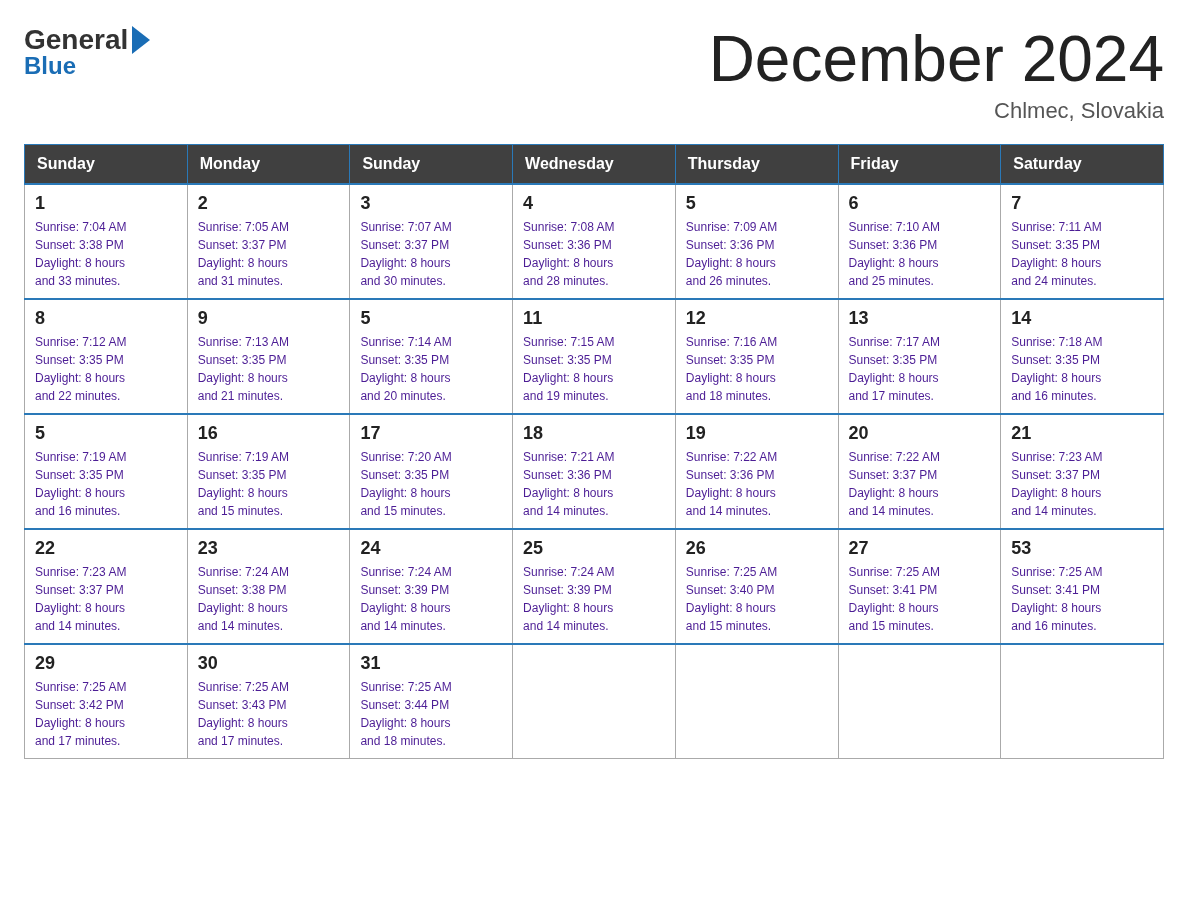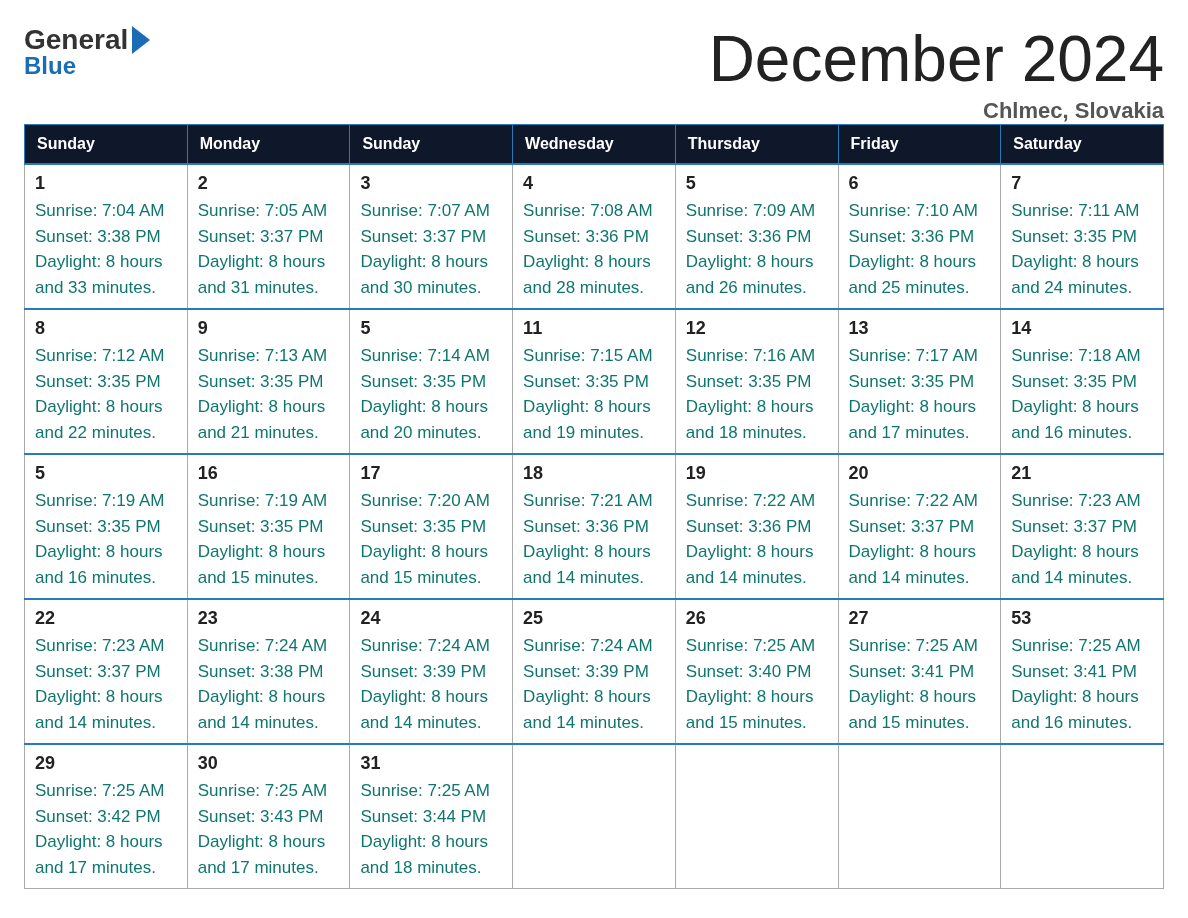--- a/index.html
+++ b/index.html
@@ -7,20 +7,21 @@
       font-family: Arial, sans-serif;
       background: #fff;
       padding: 24px;
       width: 1188px;
       min-height: 918px;
     }
     .header {
       display: flex;
       justify-content: space-between;
       align-items: flex-start;
+      margin-bottom: 20px;
     }
     .logo {
       display: flex;
       flex-direction: column;
       align-items: flex-start;
     }
     .logo-general {
       font-size: 28px;
       font-weight: bold;
       color: #333;
@@ -48,28 +49,27 @@
     .month-title {
       font-size: 64px;
       font-weight: normal;
       color: #222;
       line-height: 1.1;
     }
     .location {
       font-size: 22px;
       color: #555;
       margin-top: 4px;
-      font-weight: bold;
     }
     table {
       width: 100%;
       border-collapse: collapse;
     }
     thead tr th {
-      background-color: #0f172a;
+      background-color: #404040;
       color: #fff;
       font-size: 16px;
       font-weight: bold;
       padding: 10px 12px;
       text-align: left;
       border: 1px solid #2a79b8;
     }
     tbody tr td {
       vertical-align: top;
       border: 1px solid #aaa;
@@ -81,22 +81,22 @@
       border-top: 2px solid #2a79b8;
     }
     .day-num {
       font-size: 18px;
       font-weight: bold;
       color: #222;
       margin-bottom: 4px;
       display: block;
     }
     .day-info {
-      font-size: 17px;
-      color: #0f766e;
+      font-size: 12px;
+      color: #4c1d95;
       line-height: 1.5;
     }
     td.empty {
       background: #fff;
     }
   </style>
 </head>
 <body>
 
 <div class="header">

